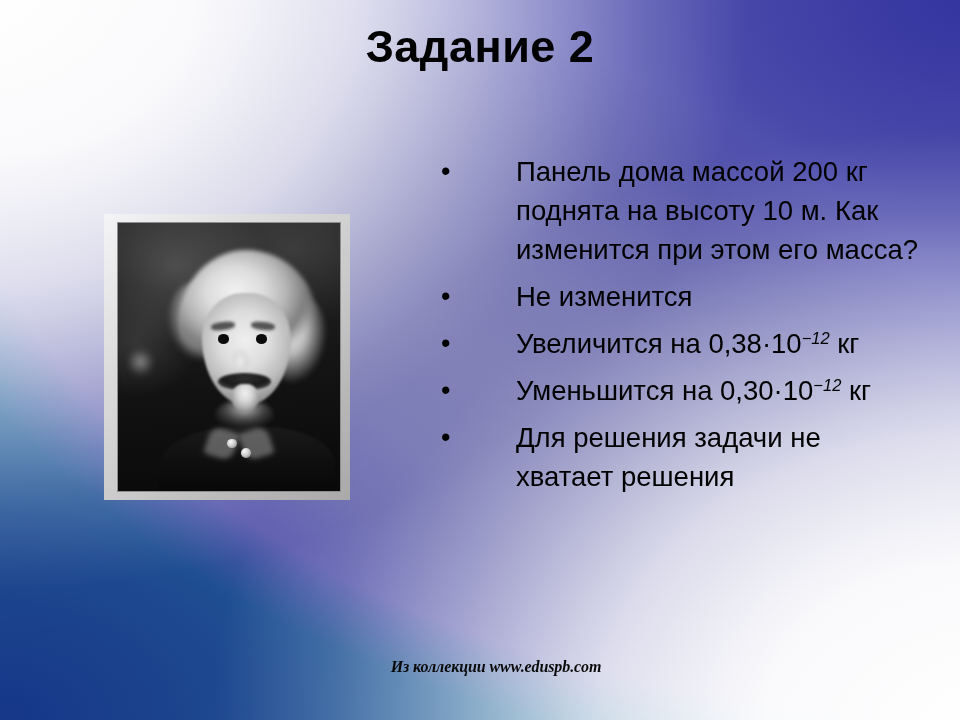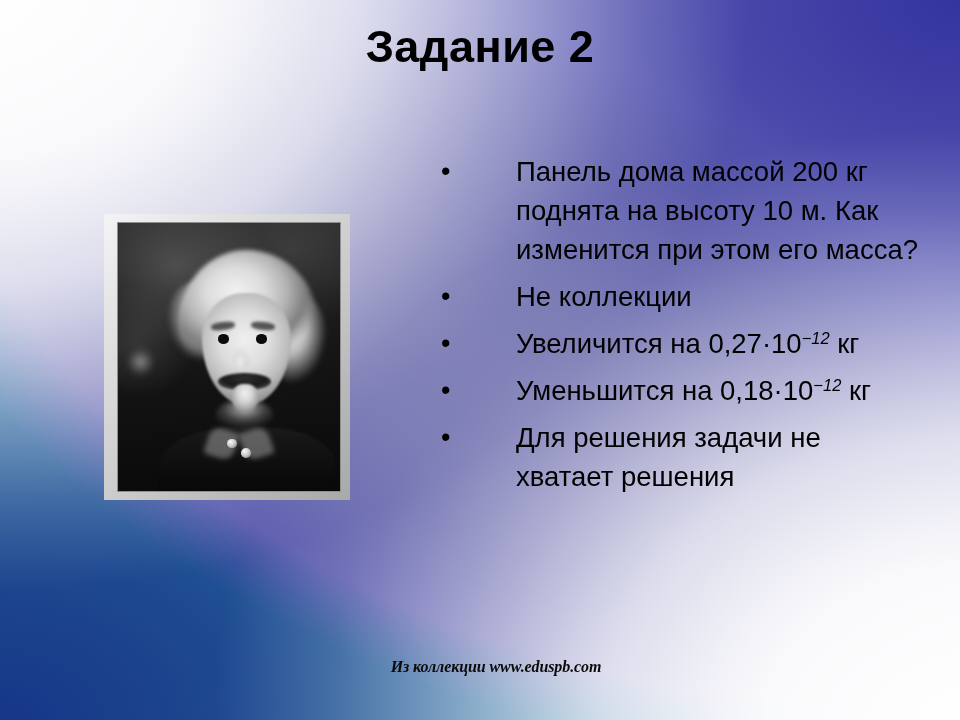--- a/index.html
+++ b/index.html
@@ -281,31 +281,31 @@
 
   <div id="bullets">
 
     <div class="bullet-row">
       <div class="bullet-dot">•</div>
       <div class="bullet-text"><span>Панель дома массой 200 кг поднята на высоту 10 м. Как изменится при этом его масса?</span><sup></sup><span></span></div>
     </div>
 
     <div class="bullet-row">
       <div class="bullet-dot">•</div>
-      <div class="bullet-text"><span>Не коллекции</span><sup></sup><span></span></div>
-    </div>
-
-    <div class="bullet-row">
-      <div class="bullet-dot">•</div>
-      <div class="bullet-text"><span>Увеличится на 0,27·10</span><sup>−12</sup><span> кг</span></div>
-    </div>
-
-    <div class="bullet-row">
-      <div class="bullet-dot">•</div>
-      <div class="bullet-text"><span>Уменьшится на 0,18·10</span><sup>−12</sup><span> кг</span></div>
+      <div class="bullet-text"><span>Не изменится</span><sup></sup><span></span></div>
+    </div>
+
+    <div class="bullet-row">
+      <div class="bullet-dot">•</div>
+      <div class="bullet-text"><span>Увеличится на 0,38·10</span><sup>−12</sup><span> кг</span></div>
+    </div>
+
+    <div class="bullet-row">
+      <div class="bullet-dot">•</div>
+      <div class="bullet-text"><span>Уменьшится на 0,30·10</span><sup>−12</sup><span> кг</span></div>
     </div>
 
     <div class="bullet-row">
       <div class="bullet-dot">•</div>
       <div class="bullet-text"><span>Для решения задачи не хватает решения</span><sup></sup><span></span></div>
     </div>
 
   </div>
 
   <div id="footer">Из коллекции www.eduspb.com</div>

